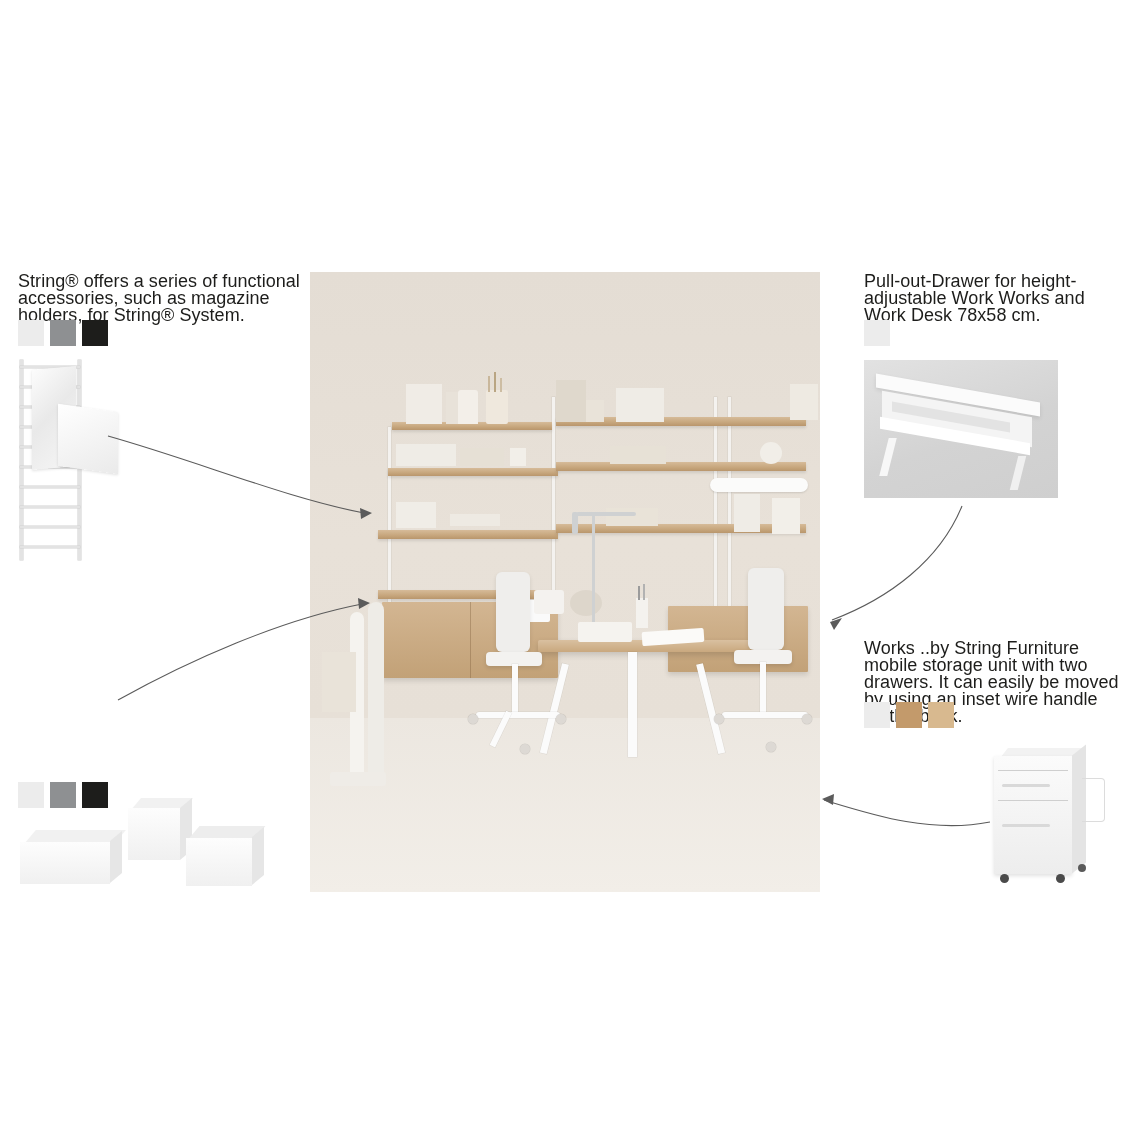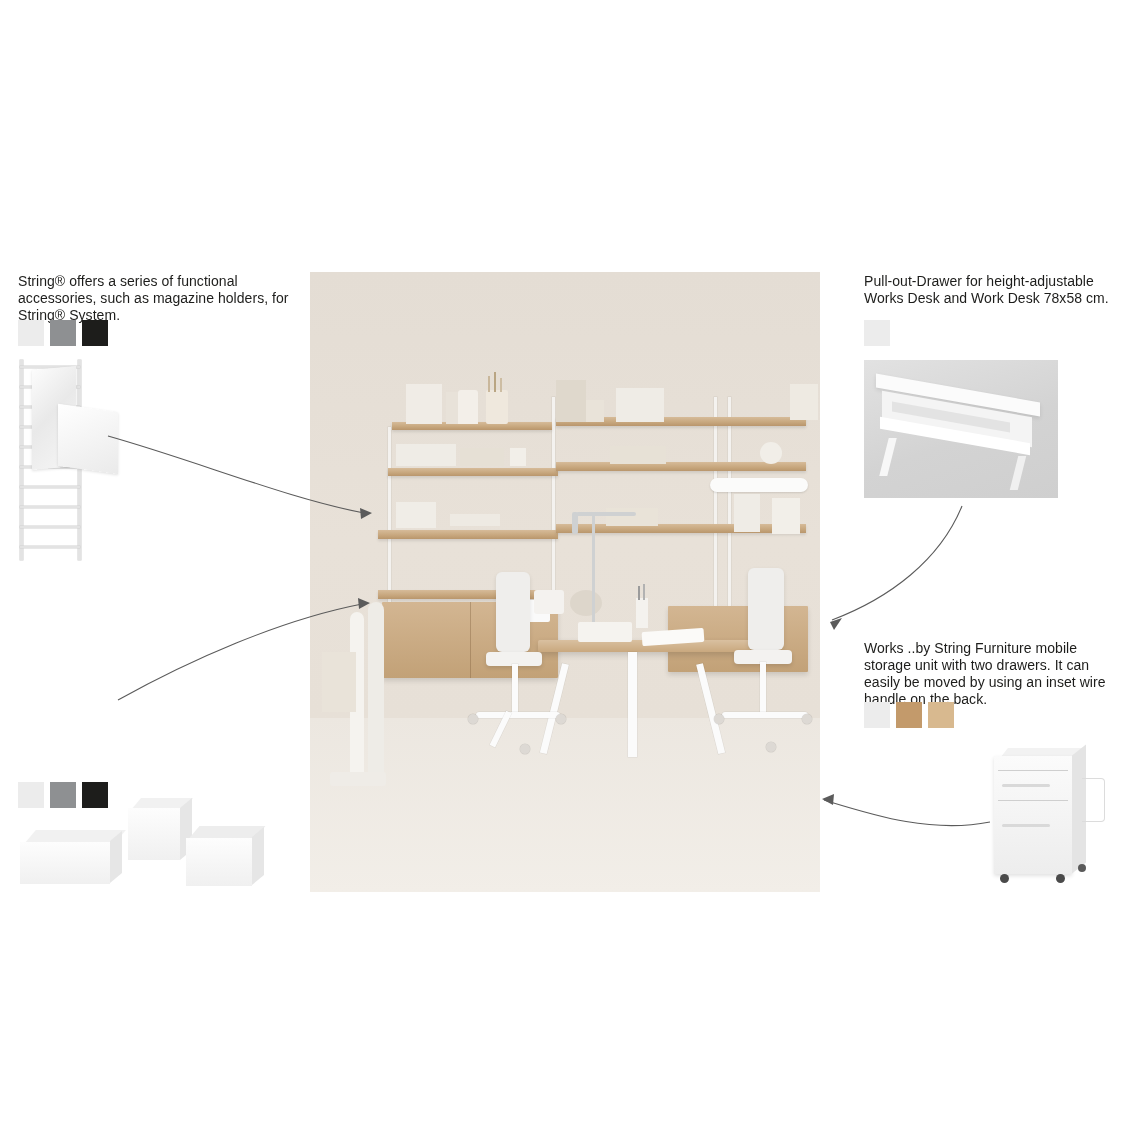--- a/index.html
+++ b/index.html
@@ -9,21 +9,21 @@
     font-family:"Liberation Sans", sans-serif;
     color:#1d1d1b;
     position:relative;
     overflow:hidden;
   }
   .page{position:absolute;left:0;top:0;width:1135px;height:1135px;}
 
   
   .caption{
     position:absolute;
-    font-size:14px;
+    font-size:18px;
     line-height:17px;
     color:#1d1d1b;
     letter-spacing:0.05px;
   }
 
   
   .swatches{position:absolute;display:flex;gap:6px;}
   .sw{width:26px;height:26px;}
 
   
@@ -203,21 +203,21 @@
     <div class="front" style="left:0;top:10px;width:52px;height:52px;"></div>
     <div class="side" style="left:52px;top:5px;width:12px;height:52px;transform:skewY(-40deg);"></div>
   </div>
 
   <div class="box" style="left:186px;top:826px;width:90px;height:70px;">
     <div class="top" style="left:8px;top:0;width:66px;height:13px;transform:skewX(-40deg);background:#ededed;"></div>
     <div class="front" style="left:0;top:12px;width:66px;height:48px;"></div>
     <div class="side" style="left:66px;top:6px;width:12px;height:48px;transform:skewY(-40deg);"></div>
   </div>
 
-  <div class="caption" style="left:864px;top:273px;width:250px;">Pull-out-Drawer for height-adjustable Works Desk and Work Desk 78x58 cm.</div>
+  <div class="caption" style="left:864px;top:273px;width:250px;">Pull-out-Drawer for height-adjustable Work Works and Work Desk 78x58 cm.</div>
 
   <div class="swatches" style="left:864px;top:320px;">
     <div class="sw" style="background:#ececec"></div>
   </div>
 
   <div class="drawer-img">
     <div style="position:absolute;left:12px;top:28px;width:164px;height:14px;background:#fbfbfb;transform:skewY(10deg);box-shadow:0 2px 4px rgba(0,0,0,.10);"></div>
     <div style="position:absolute;left:18px;top:44px;width:150px;height:30px;background:#f4f4f4;transform:skewY(10deg);"></div>
     <div style="position:absolute;left:28px;top:52px;width:118px;height:10px;background:#e3e3e3;transform:skewY(10deg);"></div>
     <div style="position:absolute;left:16px;top:70px;width:150px;height:12px;background:#ffffff;transform:skewY(10deg);"></div>

